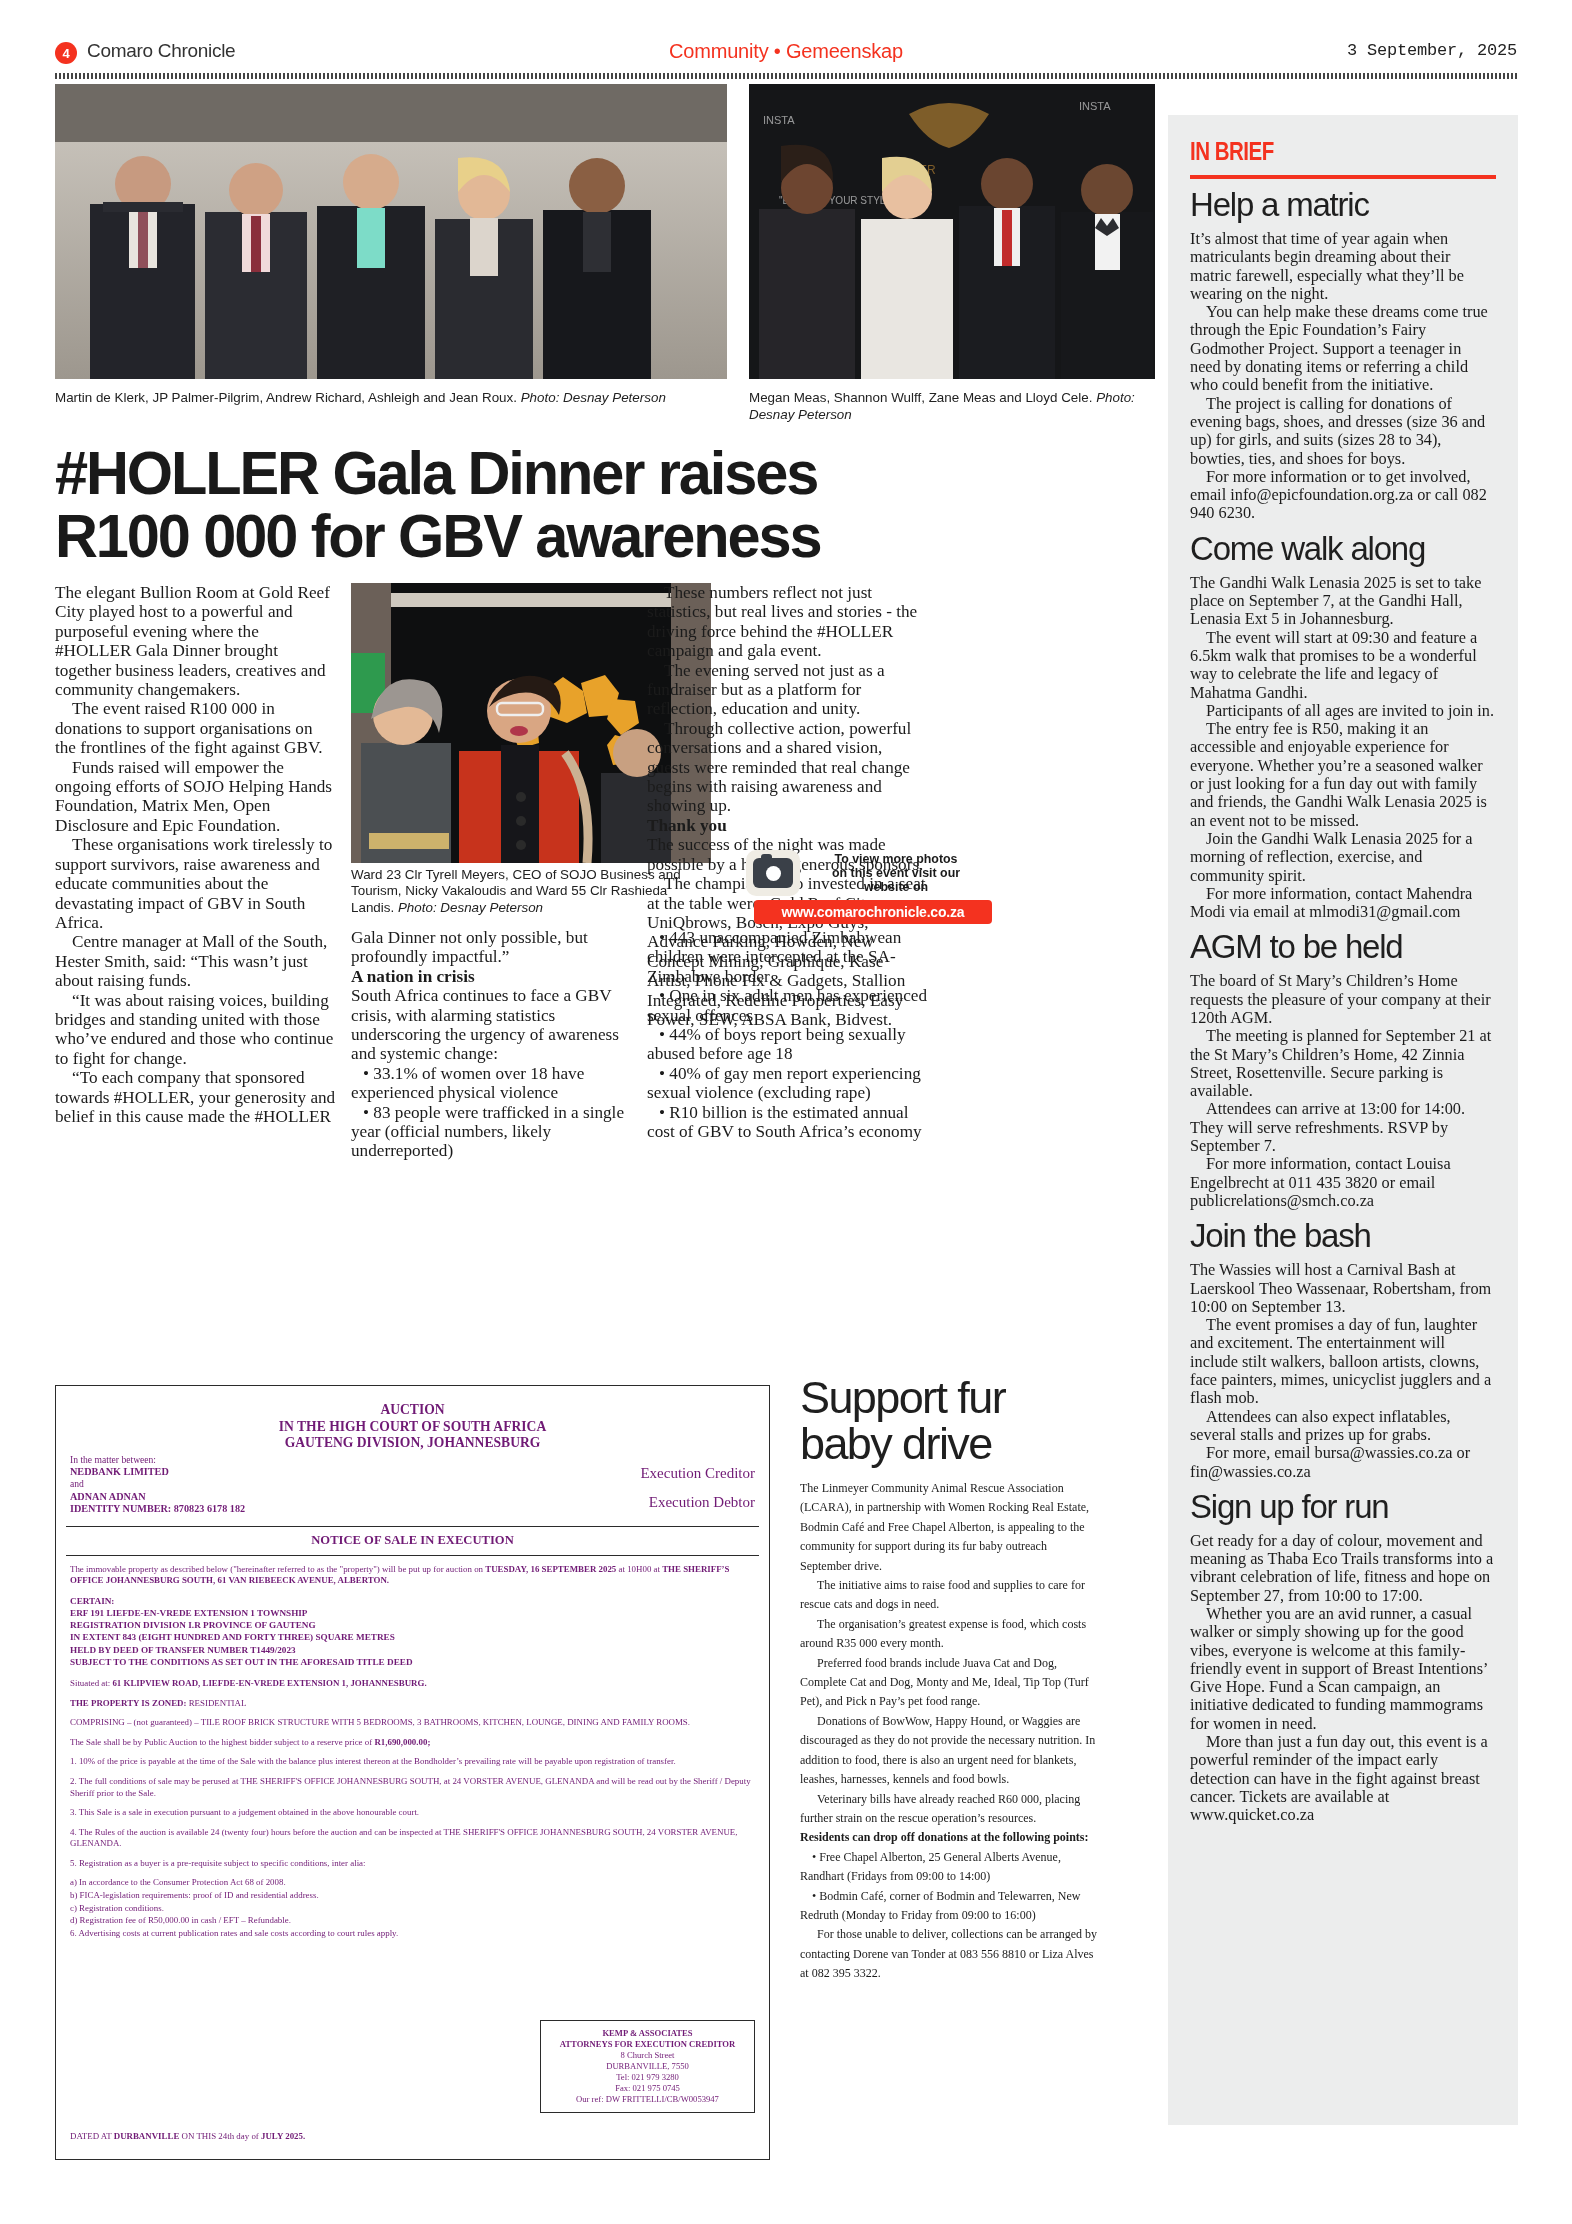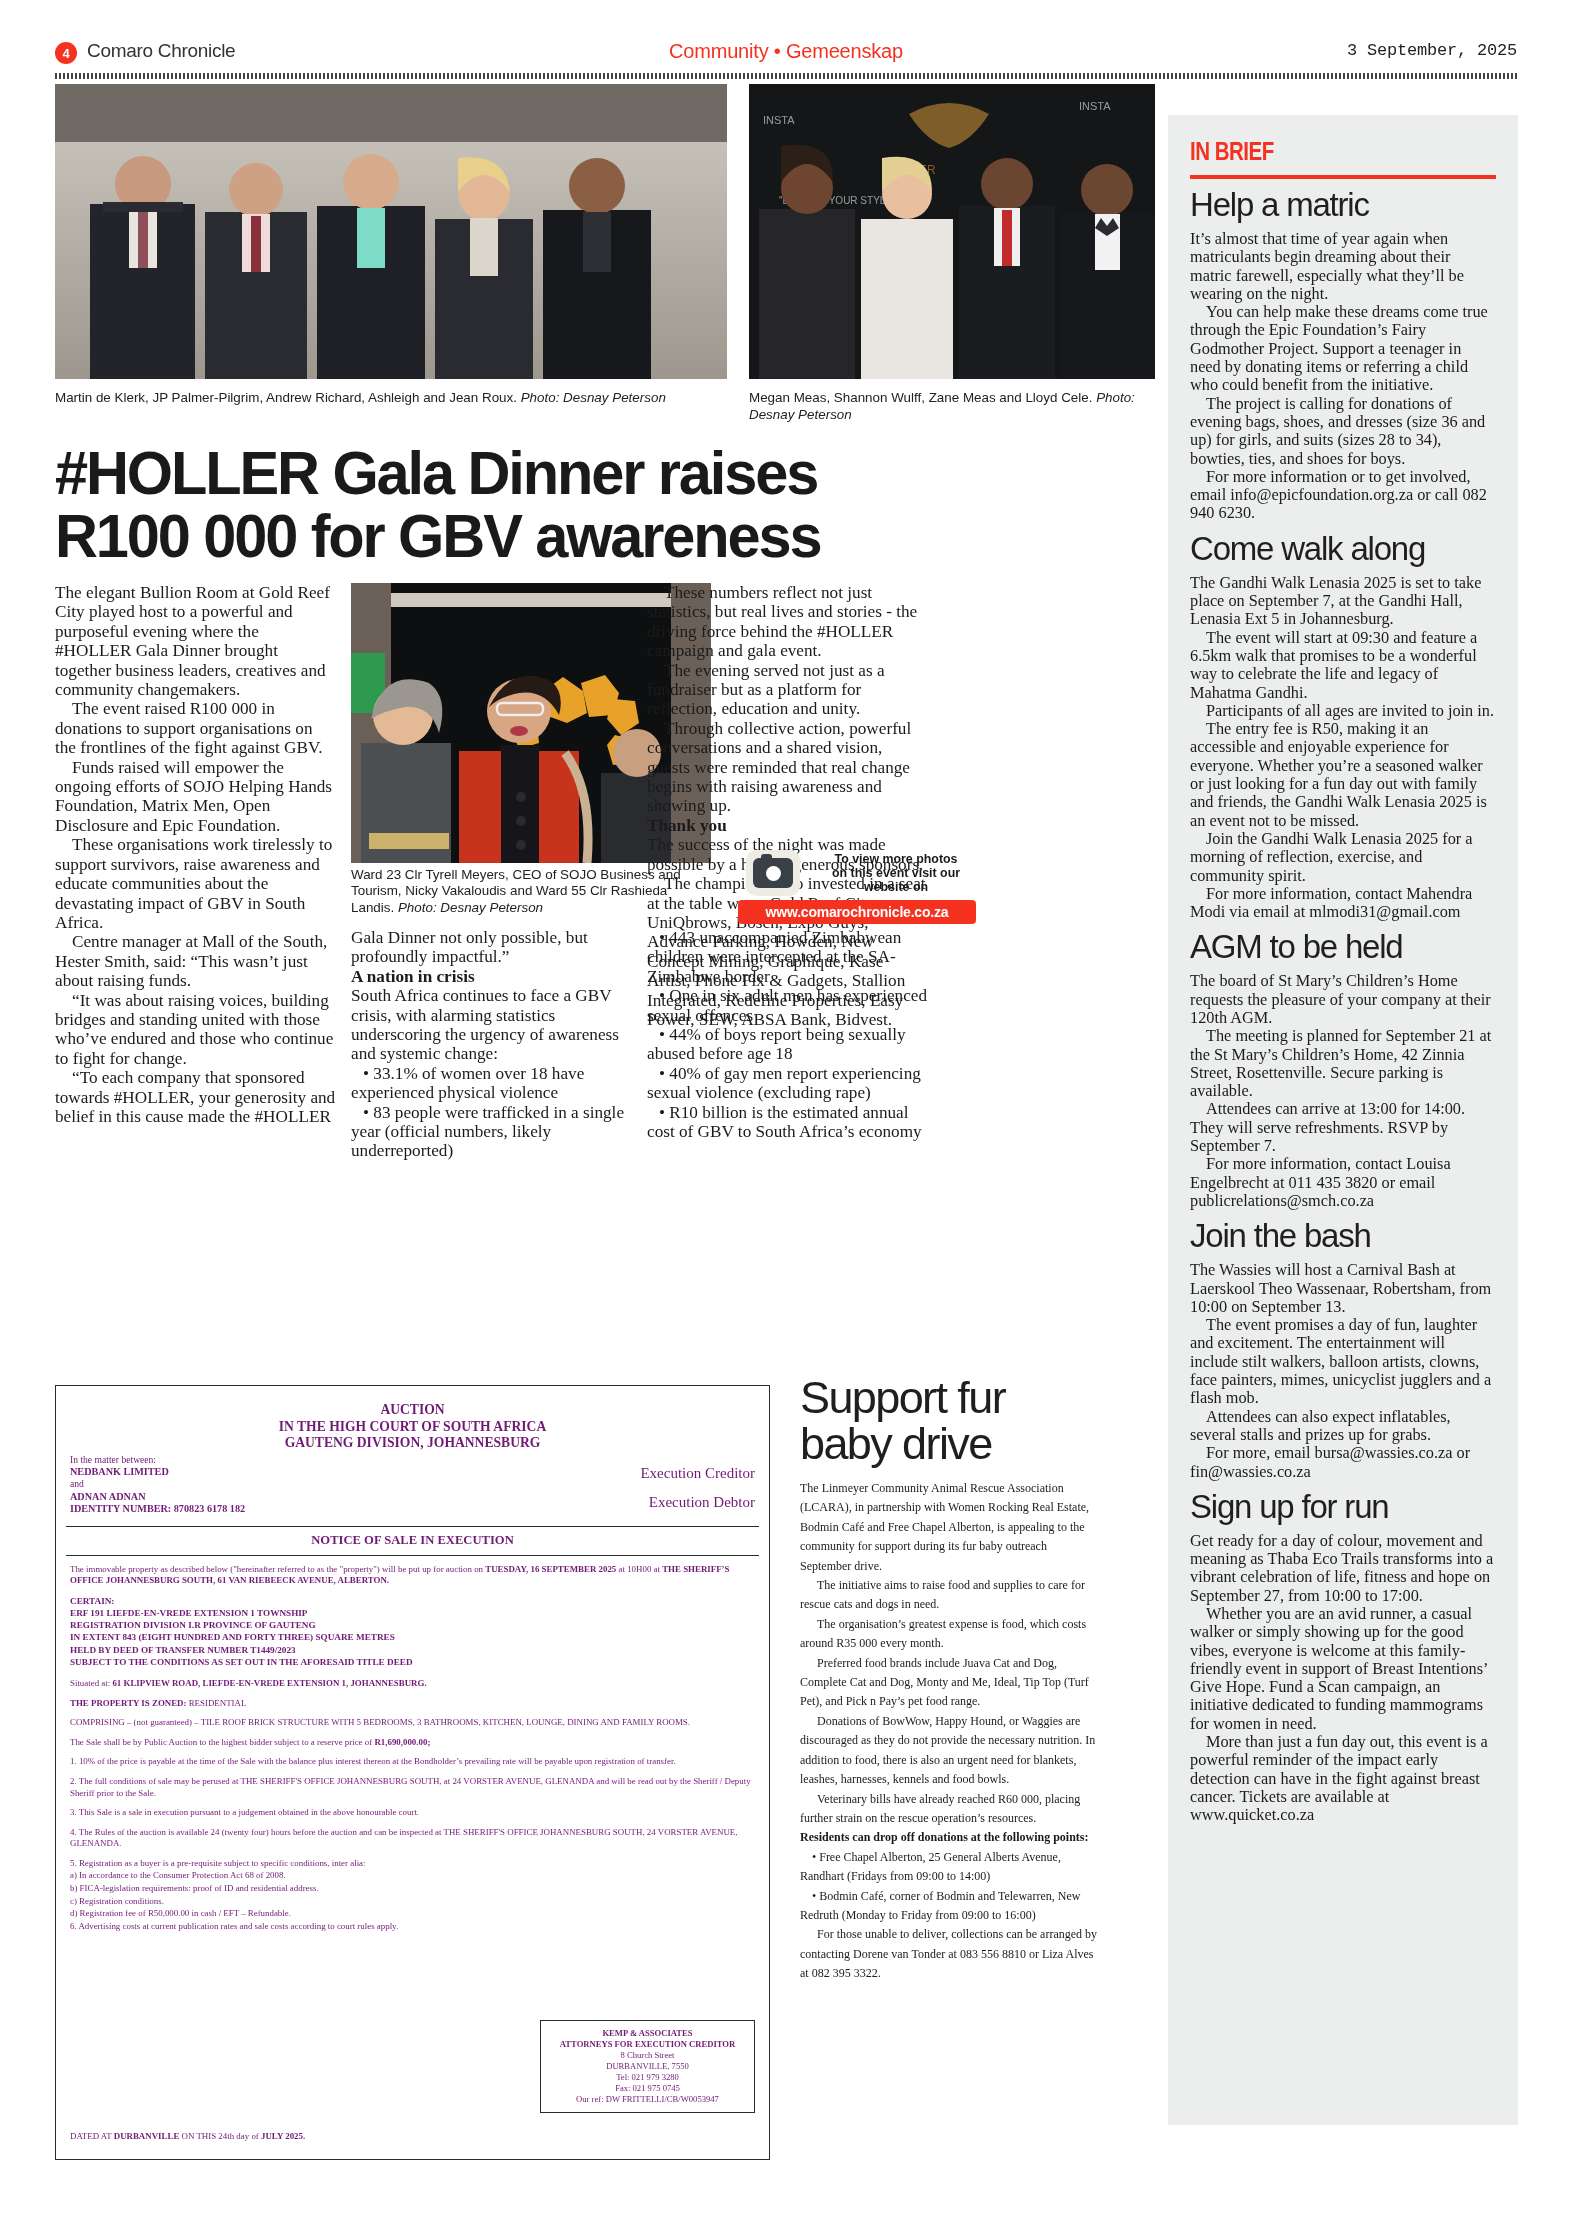--- a/index.html
+++ b/index.html
@@ -111,21 +111,21 @@
     position:absolute; left:8px; top:0px; width:54px; height:46px;
     background:#efece4; border-radius:10px;
     display:flex; align-items:center; justify-content:center;
   }
   .cam-body { width:40px; height:30px; background:#3a4048; border-radius:6px;
               display:flex; align-items:center; justify-content:center; position:relative;}
   .cam-lens { width:15px; height:15px; border-radius:50%; background:#fff; }
   .cam-bump { position:absolute; top:-4px; left:8px; width:11px; height:5px;
               background:#3a4048; border-radius:3px 3px 0 0; }
   .url-pill {
-    position:absolute; left:0; top:50px; width:238px; height:24px;
+    position:absolute; left:16px; top:50px; width:238px; height:24px;
     background:#f4321f; border-radius:4px;
     display:flex; align-items:center; justify-content:center;
     font-family:"Liberation Sans", sans-serif; font-weight:bold;
     font-size:14px; color:#fff; letter-spacing:-0.2px;
   }
 
   
   .legal {
     position:absolute; left:55px; top:1385px; width:715px; height:775px;
     border:1.5px solid #2b2b2b; background:#fff;
@@ -442,21 +442,21 @@
       <span class="bold">THE PROPERTY IS ZONED: </span><span>RESIDENTIAL</span>
     </p>
     <p>COMPRISING – (not guaranteed) – TILE ROOF BRICK STRUCTURE WITH 5 BEDROOMS, 3 BATHROOMS, KITCHEN, LOUNGE, DINING AND FAMILY ROOMS.</p>
     <p>
       <span>The Sale shall be by Public Auction to the highest bidder subject to a reserve price of </span><span class="bold">R1,690,000.00;</span>
     </p>
     <p>1. 10% of the price is payable at the time of the Sale with the balance plus interest thereon at the Bondholder’s prevailing rate will be payable upon registration of transfer.</p>
     <p>2. The full conditions of sale may be perused at THE SHERIFF'S OFFICE JOHANNESBURG SOUTH, at 24 VORSTER AVENUE, GLENANDA and will be read out by the Sheriff / Deputy Sheriff prior to the Sale.</p>
     <p>3. This Sale is a sale in execution pursuant to a judgement obtained in the above honourable court.</p>
     <p>4. The Rules of the auction is available 24 (twenty four) hours before the auction and can be inspected at THE SHERIFF'S OFFICE JOHANNESBURG SOUTH, 24 VORSTER AVENUE, GLENANDA.</p>
-    <p style="margin-bottom:1px;">5. Registration as a buyer is a pre-requisite subject to specific conditions, inter alia:</p>
+    <p style="margin-bottom:8px;">5. Registration as a buyer is a pre-requisite subject to specific conditions, inter alia:</p>
     <p style="margin-bottom:1px;">a) In accordance to the Consumer Protection Act 68 of 2008.</p>
     <p style="margin-bottom:1px;">b) FICA-legislation requirements: proof of ID and residential address.</p>
     <p style="margin-bottom:1px;">c) Registration conditions.</p>
     <p style="margin-bottom:1px;">d) Registration fee of R50,000.00 in cash / EFT – Refundable.</p>
     <p>6. Advertising costs at current publication rates and sale costs according to court rules apply.</p>
   </div>
 
   <div class="attorney">
     <div class="bold">KEMP &amp; ASSOCIATES</div>
     <div class="bold">ATTORNEYS FOR EXECUTION CREDITOR</div>

